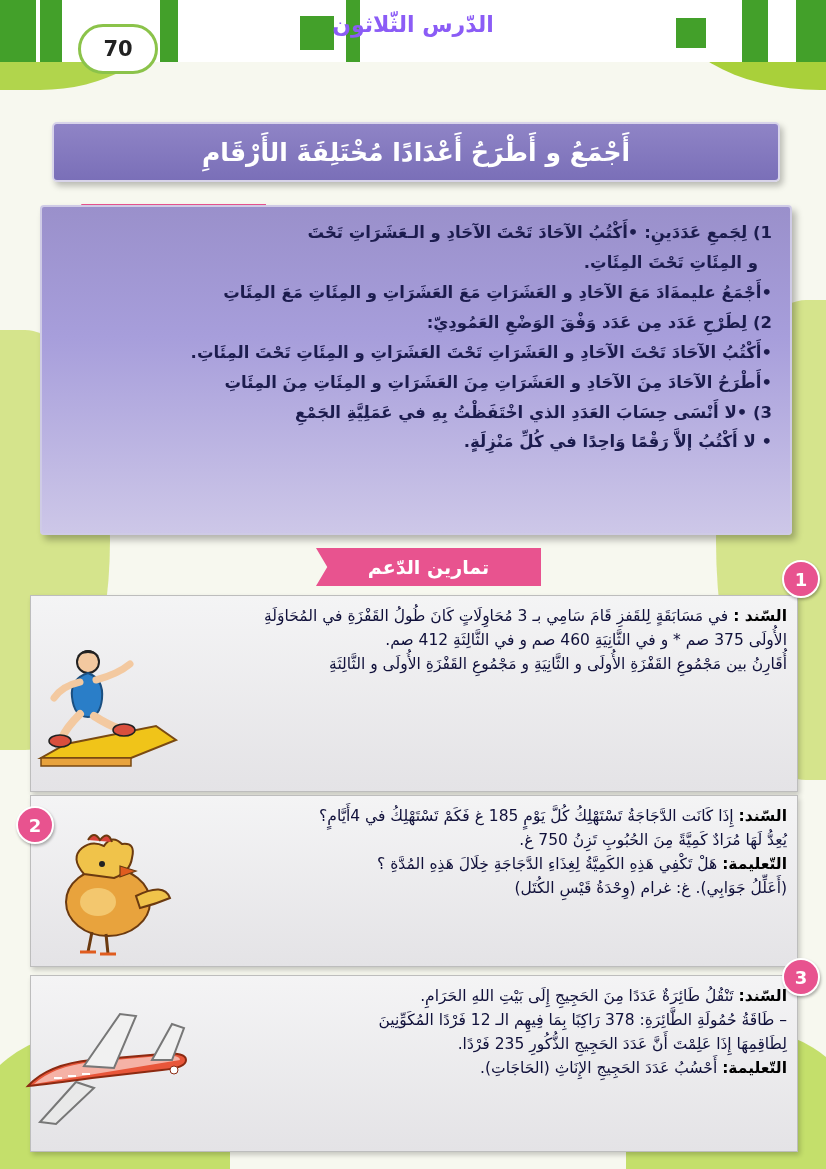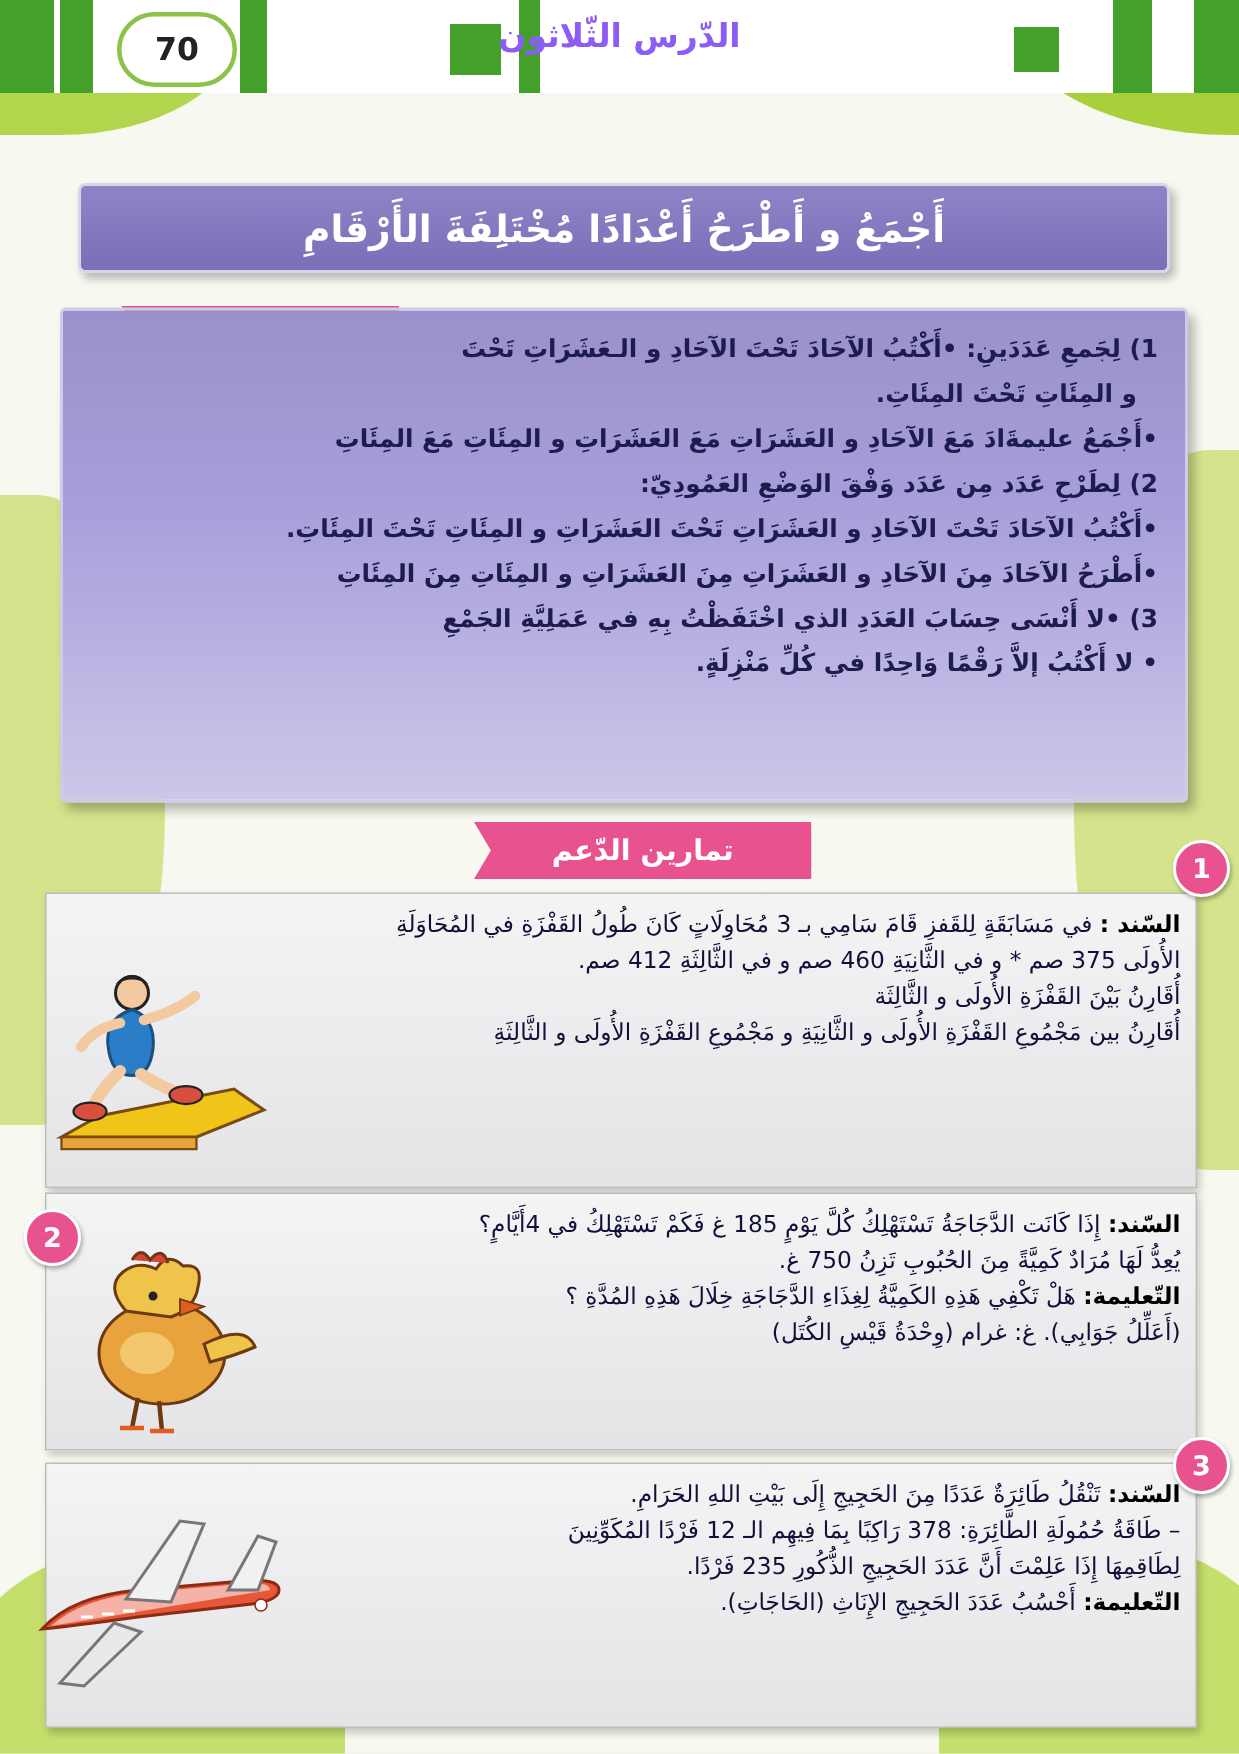--- a/index.html
+++ b/index.html
@@ -22,21 +22,21 @@
   .blob3{left:-60px;top:330px;width:170px;height:420px;background:#cfe07a;border-radius:0 60% 60% 0;opacity:.85;}
   .blob4{right:-70px;top:300px;width:180px;height:480px;background:#cfe07a;border-radius:60% 0 0 60%;opacity:.85;}
   .blob5{left:-30px;bottom:-60px;width:260px;height:200px;background:#b7d84a;border-radius:50% 50% 0 0;opacity:.8;}
   .blob6{right:-40px;bottom:-80px;width:240px;height:220px;background:#b7d84a;border-radius:50% 50% 0 0;opacity:.8;}
   .topbar{
     position:absolute;left:0;right:0;top:0;height:62px;background:#ffffff;
   }
   .greenstripe{position:absolute;top:0;height:62px;background:#43a02a;}
   .sq{position:absolute;background:#43a02a;}
   .page-number{
-    position:absolute;left:78px;top:8px;width:74px;height:44px;
+    position:absolute;left:78px;top:24px;width:74px;height:44px;
     background:#ffffff;border:3px solid #8bc34a;border-radius:40px;
     display:flex;align-items:center;justify-content:center;
     font-weight:bold;font-size:21px;color:#222;
   }
   .lesson-title{
     position:absolute;top:12px;left:0;right:0;text-align:center;
     font-size:22px;font-weight:bold;color:#8b5cf6;
   }
   .main-title{
     position:absolute;left:52px;right:46px;top:82px;height:56px;
@@ -139,21 +139,20 @@
     <p>• لا أَكْتُبُ إلاَّ رَقْمًا وَاحِدًا في كُلِّ مَنْزِلَةٍ.</p>
   </div>
 
   <div class="ribbon exercises">تمارين الدّعم</div>
 
   <div class="badge b1">1</div>
   <div class="exercise-block ex1">
     <div class="ex-text">
       <div><b>السّند :</b> في مَسَابَقَةٍ لِلقَفزِ قَامَ سَامِي بـ 3 مُحَاوِلَاتٍ كَانَ طُولُ القَفْزَةِ في المُحَاوَلَةِ</div>
       <div>الأُولَى 375 صم * و في الثَّانِيَةِ 460 صم و في الثَّالِثَةِ 412 صم.</div>
-      <div>أُقَارِنُ بَيْنَ القَفْزَةِ الأُولَى و الثَّالِثَة</div>
       <div>أُقَارِنُ بين مَجْمُوعِ القَفْزَةِ الأُولَى و الثَّانِيَةِ و مَجْمُوعِ القَفْزَةِ الأُولَى و الثَّالِثَةِ</div>
     </div>
   </div>
   <svg class="illus ill1" viewBox="0 0 150 130">
     <path d="M5 118 L95 118 L140 100 L120 86 L30 104 Z" fill="#f0c419" stroke="#7a4a12" stroke-width="2"></path>
     <path d="M5 118 L95 118 L95 126 L5 126 Z" fill="#e8a33d" stroke="#7a4a12" stroke-width="1.5"></path>
     <circle cx="52" cy="22" r="11" fill="#f3c9a0" stroke="#222" stroke-width="2"></circle>
     <path d="M41 16 q11 -12 22 0 q-11 -6 -22 0z" fill="#222"></path>
     <path d="M52 33 q16 6 14 26 q-2 18 -14 18 q-14 0 -16 -20 q-2 -18 16 -24z" fill="#2a7ec8" stroke="#1b4f80" stroke-width="2"></path>
     <path d="M60 40 q22 -6 34 -16" stroke="#f3c9a0" stroke-width="7" fill="none" stroke-linecap="round"></path>

